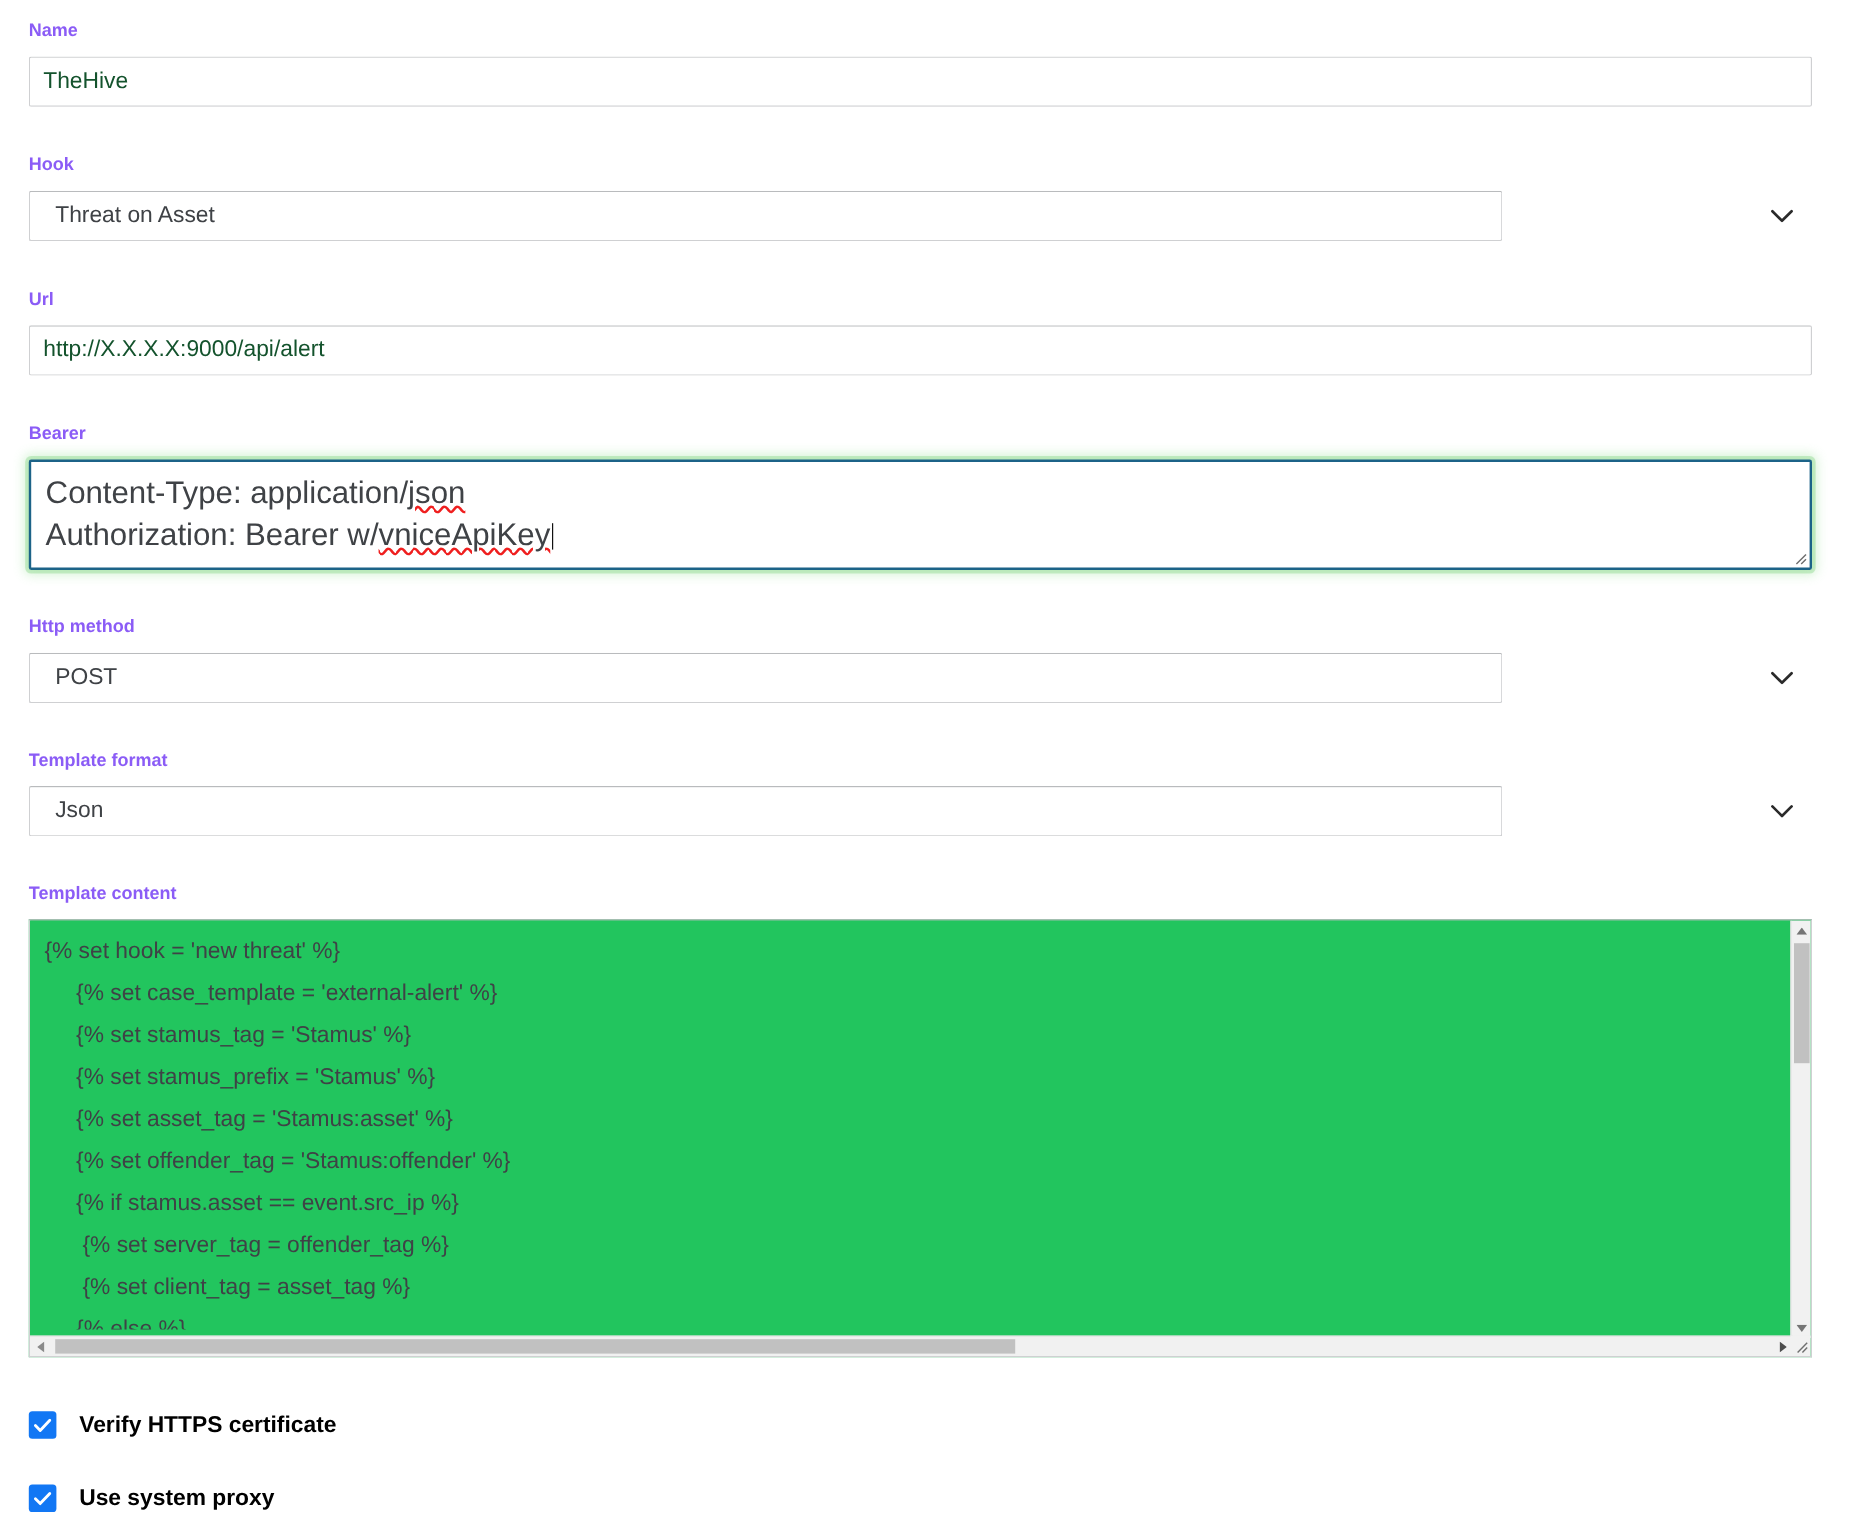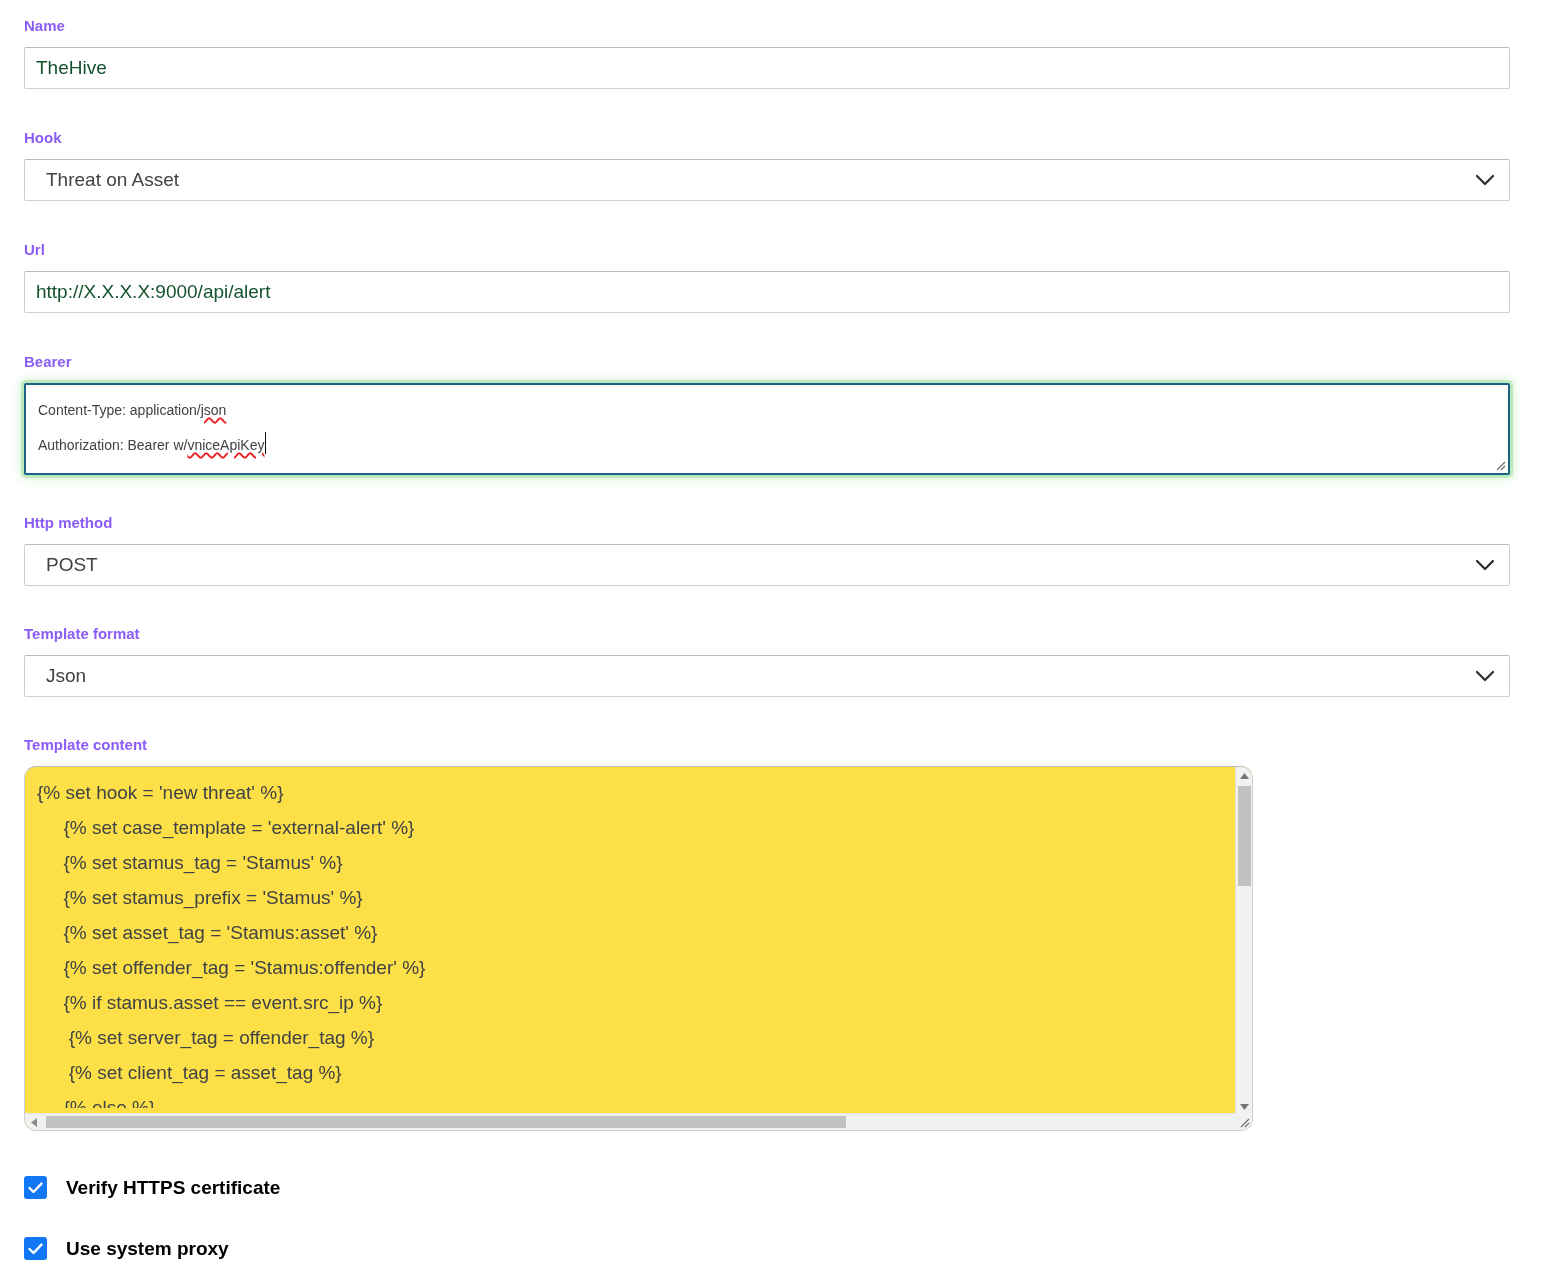--- a/index.html
+++ b/index.html
@@ -51,21 +51,21 @@
     padding: 0 11px;
     outline: none;
   }
 
   .select-wrap {
     position: relative;
     width: 1486px;
     height: 42px;
   }
   .select-box {
-    width: 1486px;
+    width: 1228px;
     height: 42px;
     border: 1px solid #cfd0d2;
     border-top-color: #b9bbbd;
     border-radius: 2px;
     background: #ffffff;
     font-size: 19px;
     color: #3f4246;
     display: flex;
     align-items: center;
     padding: 0 34px 0 21px;
@@ -94,21 +94,21 @@
     height: 92px;
     border: 2px solid #1c6388;
     border-radius: 2px;
     background: #ffffff;
     box-shadow: 0 0 0 3px rgba(120, 210, 120, 0.35),
                 0 0 9px 4px rgba(120, 215, 120, 0.30);
     padding: 8px 11px 0 12px;
     overflow: hidden;
   }
   .ta-line {
-    font-size: 14px;
+    font-size: 26px;
     line-height: 35px;
     color: #3f4246;
     white-space: pre;
   }
   .sp {
     text-decoration: underline;
     text-decoration-style: wavy;
     text-decoration-color: #ef1f1f;
     text-decoration-thickness: 1.5px;
     text-underline-offset: 2px;
@@ -127,26 +127,26 @@
     bottom: 2px;
     width: 13px;
     height: 13px;
     pointer-events: none;
   }
   .resize-grip svg { display: block; }
 
   
   .ta-content {
     position: relative;
-    width: 1229px;
+    width: 1486px;
     height: 365px;
     border: 1px solid #cfd0d2;
     border-top-color: #b9bbbd;
-    border-radius: 12px;
-    background: #fde047;
+    border-radius: 0;
+    background: #22c55e;
     overflow: hidden;
   }
   .tc-text {
     position: absolute;
     left: 0; top: 0;
     width: 1469px;
     height: 341px;
     overflow: hidden;
     padding: 8px 0 0 12px;
   }

